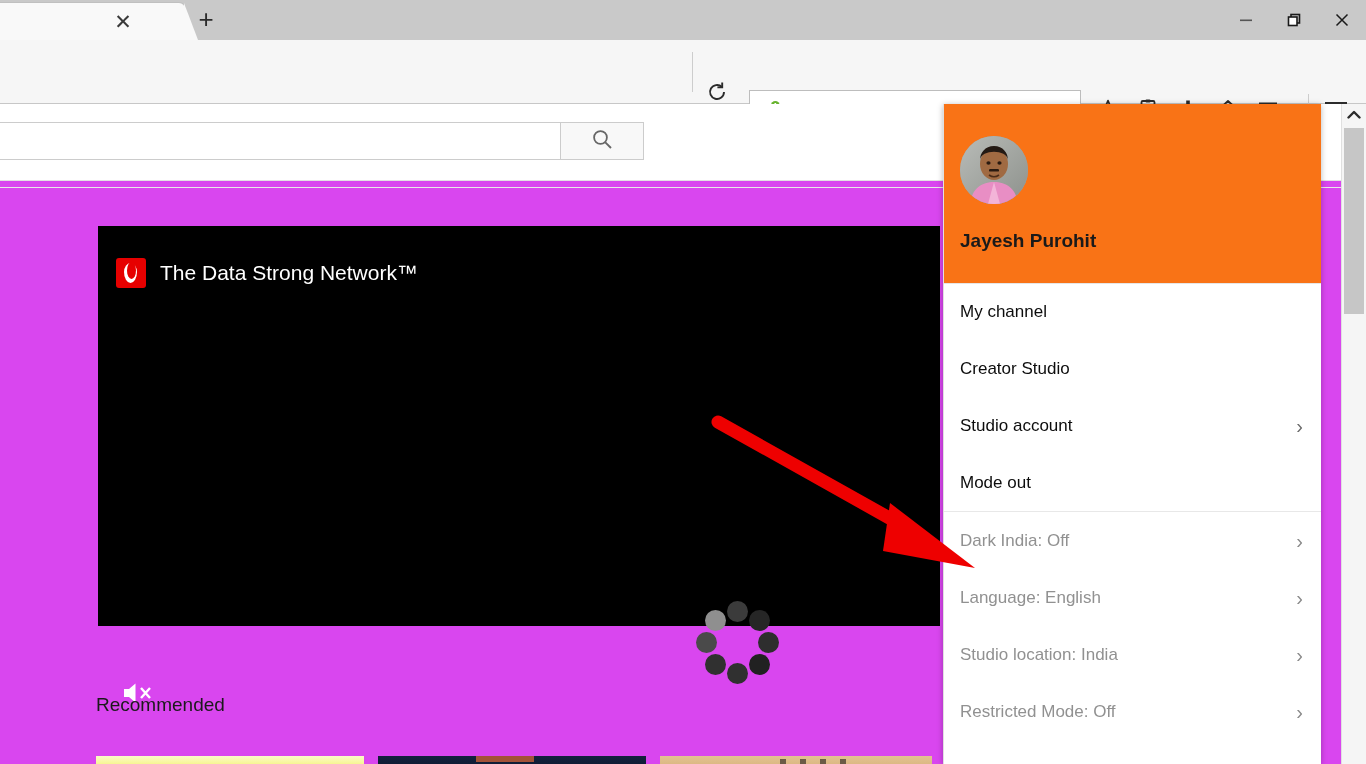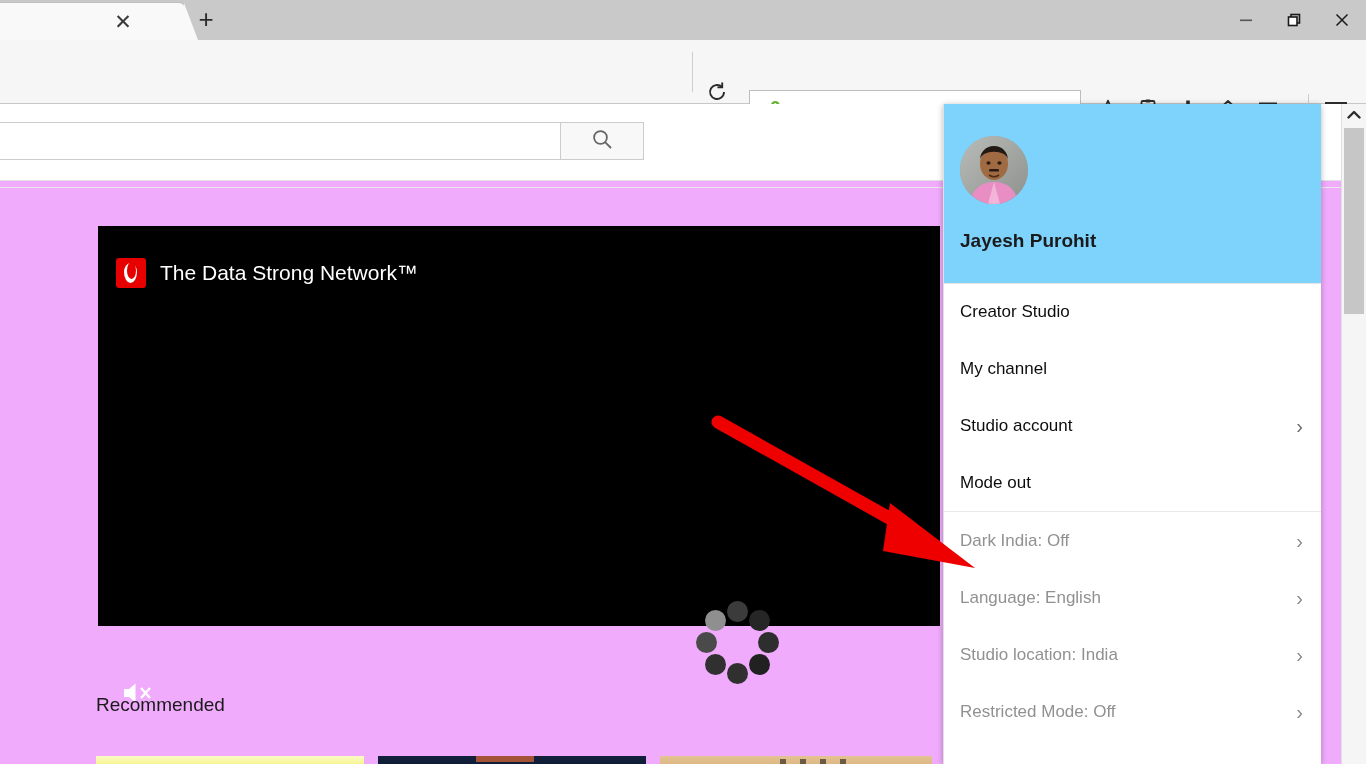--- a/index.html
+++ b/index.html
@@ -122,21 +122,21 @@
   }
   .hamburger i {
     display: block; width: 22px; height: 3px;
     background: #2b2b2b;
   }
 
   
   .page {
     position: absolute; left: 0; top: 104px;
     width: 1342px; height: 660px;
-    background: #f0abfc;
+    background: #d946ef;
     overflow: hidden;
   }
   .yt-header {
     position: absolute; left: 0; top: 0;
     width: 1342px; height: 76px;
     background: #ffffff;
     border-bottom: 1px solid #e2e2e2;
   }
   .yt-search-wrap {
     position: absolute; left: -10px; top: 18px;
@@ -250,21 +250,21 @@
     position: absolute; left: 943px; top: 104px;
     width: 377px; height: 660px;
     background: #ffffff;
     box-shadow: 0 1px 6px rgba(0,0,0,0.28);
     border-left: 1px solid #e0e0e0;
     overflow: hidden;
   }
   .acct-header {
     position: absolute; left: 0; top: 0;
     width: 377px; height: 179px;
-    background: #7dd3fc;
+    background: #f97316;
     border-bottom: 1px solid #e6e6e6;
   }
   .avatar {
     position: absolute; left: 16px; top: 32px;
     width: 68px; height: 68px;
     border-radius: 50%;
     overflow: hidden;
     background: #9aa0a0;
   }
   .acct-name {
@@ -491,26 +491,26 @@
           <rect x="29" y="33" width="10" height="2.6" rx="1.2" fill="#2a1a10"></rect>
           <path d="M29 39 Q34 42.5 39 39" stroke="#4a2c18" stroke-width="1.6" fill="none"></path>
         </svg>
       </div>
       <div class="acct-name">Jayesh Purohit</div>
     </div>
 
     <div class="menu-list">
 
       <div class="menu-item">
+        <span class="menu-label">My channel</span>
+        <span class="menu-chevron"></span>
+      </div>
+
+      <div class="menu-item">
         <span class="menu-label">Creator Studio</span>
-        <span class="menu-chevron"></span>
-      </div>
-
-      <div class="menu-item">
-        <span class="menu-label">My channel</span>
         <span class="menu-chevron"></span>
       </div>
 
       <div class="menu-item">
         <span class="menu-label">Studio account</span>
         <span class="menu-chevron">›</span>
       </div>
 
       <div class="menu-item">
         <span class="menu-label">Mode out</span>

